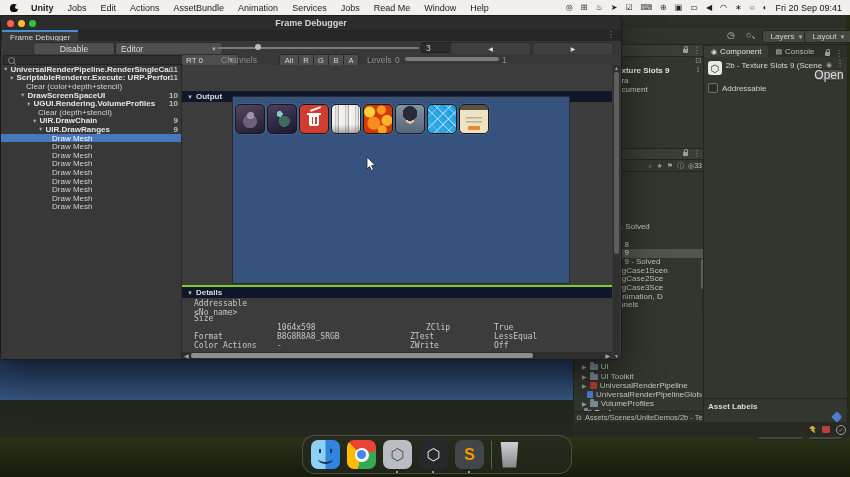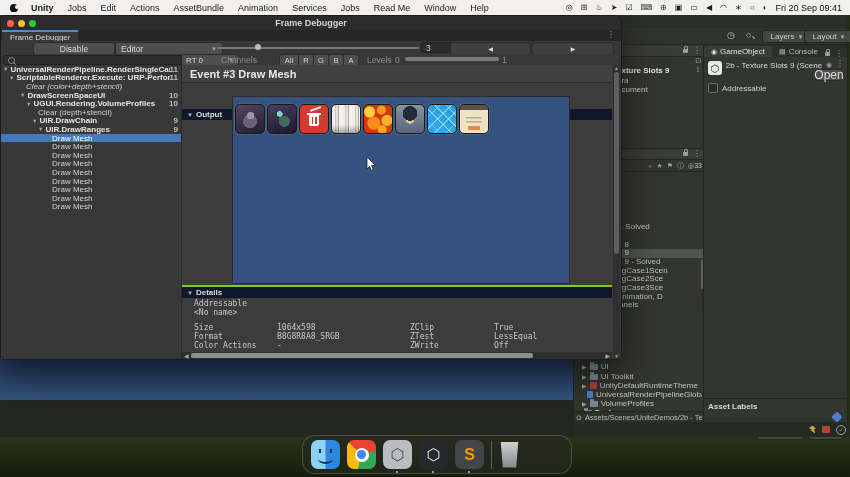--- a/index.html
+++ b/index.html
@@ -182,21 +182,21 @@
           <span>UI</span>
         </div>
       <div class="folder-row" style="left:8px;top:223px;width:120px;">
           <span class="tri-s">▶</span>
           <span class="fold-ic"></span>
           <span>UI Toolkit</span>
         </div>
       <div class="folder-row" style="left:8px;top:232px;width:120px;">
           <span class="tri-s">▶</span>
           <span class="chip-ic" style="background:#b5413a;"></span>
-          <span class="ellip">UnityDefaultRuntimeTheme</span>
+          <span class="ellip">UniversalRenderPipeline</span>
         </div>
       <div class="folder-row" style="left:13px;top:241px;width:115px;">
           <span class="chip-ic" style="background:#4f7fd0;"></span>
           <span class="ellip">UniversalRenderPipelineGlobalSet</span>
         </div>
       <div class="folder-row" style="left:8px;top:250px;width:120px;">
           <span class="tri-s">▶</span>
           <span class="fold-ic"></span>
           <span>VolumeProfiles</span>
         </div>
@@ -214,21 +214,21 @@
 
       <div class="abs sb-v" style="right:1px;top:110px;width:3px;height:55px;">
           <div class="sb-thumb" style="width:3px;height:30px;"></div>
         </div>
     </div>
 
     <div class="abs panel" style="left:703px;top:29px;width:143px;height:378px;">
       <div class="ptabs">
         <div class="ptab on">
             <span style="font-size:7px;">◉</span>
-            <span>GameObject</span>
+            <span>Component</span>
           </div>
         <div class="ptab">
             <span style="font-size:7px;">▤</span>
             <span>Console</span>
           </div>
         <div style="margin-left:auto;display:flex;gap:5px;align-items:center;padding-right:4px;">
           <span class="lock"></span>
           <span class="kebab">⋮</span>
         </div>
       </div>
@@ -323,21 +323,21 @@
       <div class="trow b" style="padding-left:2px;">
           <span class="tri">▼</span>
           <span class="lbl">UniversalRenderPipeline.RenderSingleCamera</span>
           <span class="cnt">11</span>
         </div>
       <div class="trow b" style="padding-left:8px;">
           <span class="tri">▼</span>
           <span class="lbl">ScriptableRenderer.Execute: URP-Performan</span>
           <span class="cnt">11</span>
         </div>
-      <div class="trow" style="padding-left:25px;font-style:italic;">
+      <div class="trow" style="padding-left:25px;">
           <span class="lbl">Clear (color+depth+stencil)</span>
         </div>
       <div class="trow b" style="padding-left:19px;">
           <span class="tri">▼</span>
           <span class="lbl">DrawScreenSpaceUI</span>
           <span class="cnt">10</span>
         </div>
       <div class="trow b" style="padding-left:25px;">
           <span class="tri">▼</span>
           <span class="lbl">UGUI.Rendering.VolumeProfiles</span>
@@ -379,21 +379,20 @@
         </div>
       <div class="trow" style="padding-left:51px;">
           <span class="lbl">Draw Mesh</span>
         </div>
       <div class="trow" style="padding-left:51px;">
           <span class="lbl">Draw Mesh</span>
         </div>
     </div>
 
     <div class="abs" id="fd-event">
-      <div style="height:17px;background:#414141;border-bottom:1px solid #2e2e2e;display:flex;align-items:center;padding-left:8px;font-size:11px;font-weight:bold;color:#e8e8e8;">Event #3 Draw Mesh</div>
       <div class="fold-hd" style="height:11px;padding-left:5px;background:#0f172a;margin-top:26px;">
         <span class="tri-s" style="color:#b5b5b5;">▼</span>
           <span>Output</span>
       </div>
 
       <div class="abs" style="left:50px;top:31px;width:336px;height:186px;background:#35537e;border:1px solid #2b2b2b;">
         <div style="display:flex;gap:2px;padding:7px 0 0 2px;">
           <div class="thumb" style="background:radial-gradient(circle at 52% 38%,#9a93a8 0 16%,transparent 17%),radial-gradient(circle at 50% 58%,#6b5f7a 0 32%,transparent 33%),linear-gradient(160deg,#53465f,#241d30);"></div>
           <div class="thumb" style="background:radial-gradient(circle at 42% 32%,#7fd0c0 0 11%,transparent 12%),radial-gradient(circle at 58% 58%,#3f6b5f 0 24%,transparent 25%),linear-gradient(160deg,#4a3f63,#1c1730);"></div>
           <div class="thumb" style="background:#d23b30;position:relative;">
@@ -411,27 +410,27 @@
         </div>
       </div>
 
       <div class="fold-hd" style="position:absolute;left:0;top:220px;width:100%;height:11px;padding-left:5px;background:#0f172a;border-top:2px solid #84cc16;">
         <span class="tri-s" style="color:#b5b5b5;">▼</span>
           <span>Details</span>
       </div>
       <div class="abs" style="left:0;top:232px;width:100%;height:54px;">
         <span class="mono abs" style="left:12px;top:2px;">Addressable</span>
         <span class="mono abs" style="left:12px;top:11px;">&lt;No name&gt;</span>
-        <span class="mono abs" style="left:12px;top:26px;text-align:right;">Size</span>
+        <span class="mono abs" style="left:12px;top:17px;text-align:right;">Size</span>
         <span class="mono abs" style="left:95px;top:26px;">1064x598</span>
         <span class="mono abs" style="left:12px;top:35px;">Format</span>
         <span class="mono abs" style="left:95px;top:35px;">B8G8R8A8_SRGB</span>
         <span class="mono abs" style="left:12px;top:44px;">Color Actions</span>
         <span class="mono abs" style="left:95px;top:44px;">-</span>
-        <span class="mono abs" style="left:228px;top:26px;">ZClip</span>
+        <span class="mono abs" style="left:244px;top:26px;">ZClip</span>
         <span class="mono abs" style="left:312px;top:26px;">True</span>
         <span class="mono abs" style="left:228px;top:35px;">ZTest</span>
         <span class="mono abs" style="left:312px;top:35px;">LessEqual</span>
         <span class="mono abs" style="left:228px;top:44px;">ZWrite</span>
         <span class="mono abs" style="left:312px;top:44px;">Off</span>
       </div>
 
       <div class="abs" style="left:0;top:287px;width:100%;height:7px;background:#2e2e2e;display:flex;align-items:center;">
         <span class="arrowch" style="padding:0 2px;">◀</span>
         <div style="width:342px;height:5px;background:#8e8e8e;border-radius:2px;"></div>

